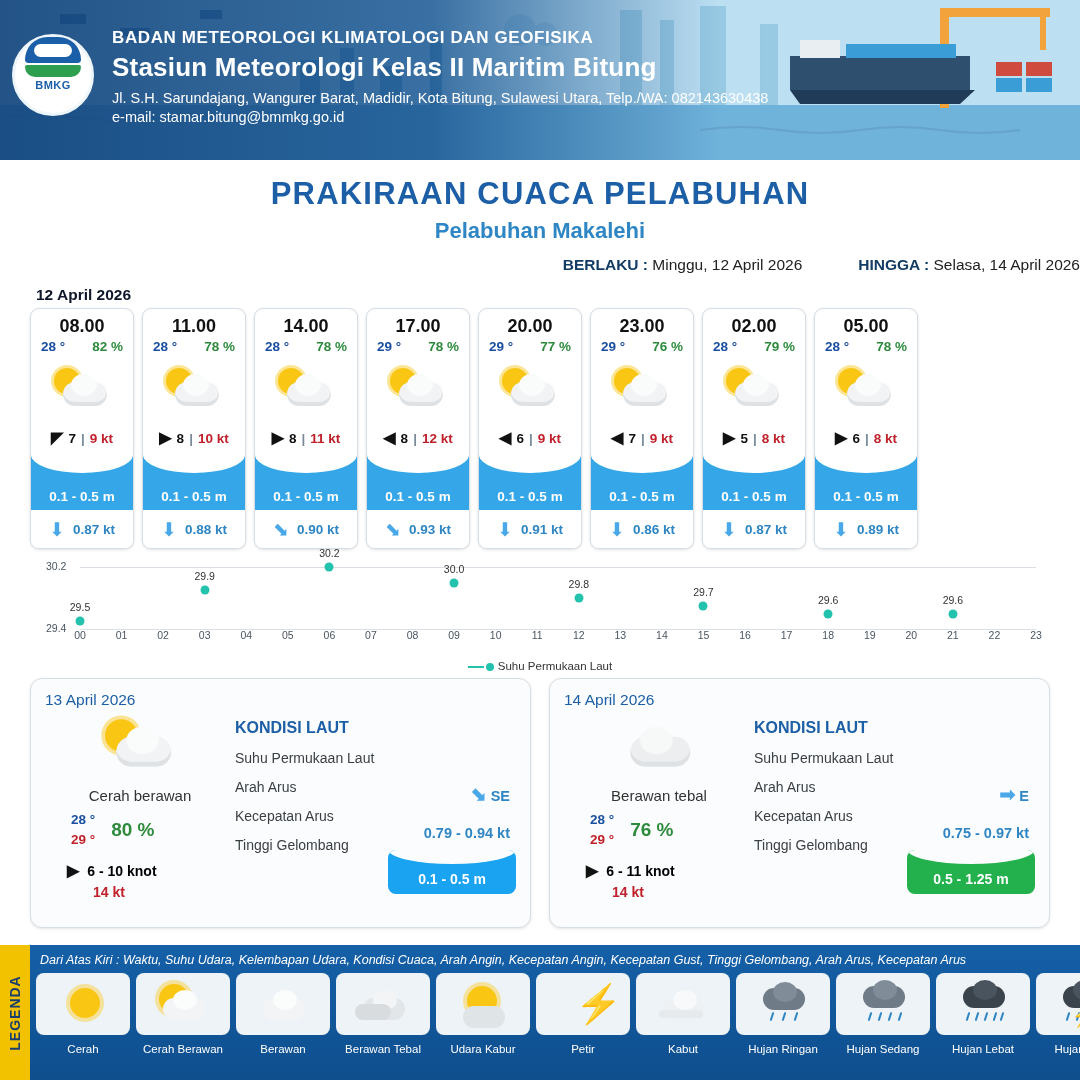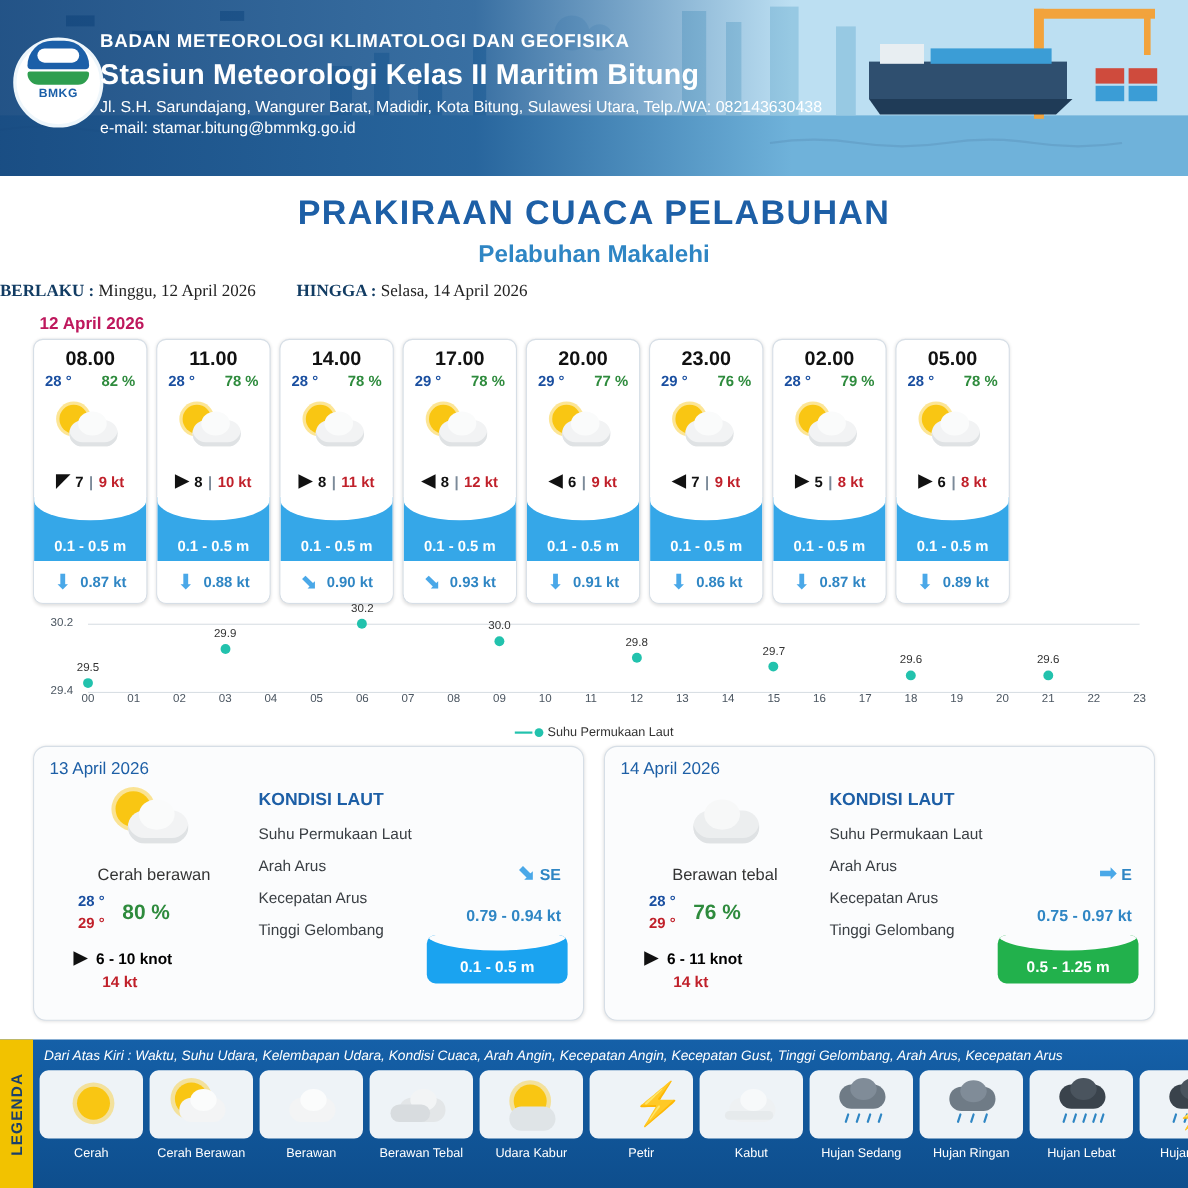--- a/index.html
+++ b/index.html
@@ -23,35 +23,35 @@
   }
   .logo {
     position:absolute; left:12px; top:34px; width:82px; height:82px;
     border-radius:50%; background:#ffffff; border:3px solid #eef6fb;
     display:flex; flex-direction:column; align-items:center; justify-content:flex-start;
   }
   .logo .lg-sky { width:56px; height:26px; background:#1b5fa8; border-radius:26px 26px 4px 4px; position:relative; }
   .logo .lg-sky:after{ content:""; position:absolute; left:9px; top:7px; width:38px; height:13px; background:#fff; border-radius:12px;}
   .logo .lg-green { width:56px; height:12px; background:#2e9e4f; margin-top:2px; border-radius:2px 2px 10px 10px;}
   .logo .lg-txt { font-size:11px; font-weight:bold; color:#1b5fa8; letter-spacing:.5px; margin-top:2px;}
-  .hdr-text { position:absolute; left:91px; top:28px; color:#ffffff; }
+  .hdr-text { position:absolute; left:112px; top:28px; color:#ffffff; }
   .hdr-l1 { font-size:17px; font-weight:bold; letter-spacing:.6px; }
   .hdr-l2 { font-size:26px; font-weight:bold; margin-top:4px; letter-spacing:.2px;}
   .hdr-l3 { font-size:14.5px; margin-top:7px; }
   .hdr-l4 { font-size:14.5px; margin-top:3px; }
 
   
   .title-wrap { text-align:center; margin-top:16px; }
   .title-main { font-size:31px; font-weight:bold; color:#1d5fa6; letter-spacing:1.2px; }
   .title-sub  { font-size:22px; font-weight:bold; color:#2f86c4; margin-top:6px; }
-  .valid-row { display:flex; justify-content:flex-start; gap:37px; margin-top:12px; font-size:15.5px;font-family:Liberation Serif, serif; }
+  .valid-row { display:flex; justify-content:flex-end; gap:56px; margin-top:12px; font-size:15.5px; }
   .valid-lbl { font-weight:bold; color:#123c63; }
   .valid-val { color:#222; }
 
-  .date-left { margin:12px 0 4px 36px; font-size:15.5px; font-weight:bold; color:#be185d; }
+  .date-left { margin:12px 0 4px 36px; font-size:15.5px; font-weight:bold; color:#0f172a; }
 
   
   .cards { display:flex; gap:8px; padding:0 30px; }
   .card {
     width:104px; background:#ffffff; border:1px solid #d6dee6; border-radius:9px;
     box-shadow:0 1px 3px rgba(0,0,0,.12); overflow:hidden; position:relative;
   }
   .c-time { text-align:center; font-size:18px; font-weight:bold; color:#111; padding:7px 0 2px; }
   .c-vals { display:flex; justify-content:space-between; padding:0 10px 4px; font-size:13.5px; font-weight:bold;}
   .c-temp { color:#1a4fa0; }
@@ -668,45 +668,45 @@
             <div class="c1" style="background:#eef1f3"></div>
             <div class="c2" style="background:#f7f9fa"></div>
             <div class="c1" style="left:6px;top:28px;width:44px;height:8px;background:#e6eaec"></div>
           </div>
         </div>
         <div class="li-lbl">Kabut</div>
       </div>
       <div class="li">
         <div class="li-box">
           <div class="ic dark">
+            <div class="c1" style="top:6px"></div>
+            <div class="c2" style="top:0px"></div>
+            <div class="rain">
+              <i style="left:4px"></i>
+              <i style="left:16px"></i>
+              <i style="left:28px"></i>
+            </div>
+          </div>
+        </div>
+        <div class="li-lbl">Hujan Ringan</div>
+      </div>
+      <div class="li">
+        <div class="li-box">
+          <div class="ic dark">
             <div class="c1" style="top:4px"></div>
             <div class="c2" style="top:-2px"></div>
             <div class="rain">
               <i style="left:2px"></i>
               <i style="left:12px"></i>
               <i style="left:22px"></i>
               <i style="left:32px"></i>
             </div>
           </div>
         </div>
         <div class="li-lbl">Hujan Sedang</div>
-      </div>
-      <div class="li">
-        <div class="li-box">
-          <div class="ic dark">
-            <div class="c1" style="top:6px"></div>
-            <div class="c2" style="top:0px"></div>
-            <div class="rain">
-              <i style="left:4px"></i>
-              <i style="left:16px"></i>
-              <i style="left:28px"></i>
-            </div>
-          </div>
-        </div>
-        <div class="li-lbl">Hujan Ringan</div>
       </div>
       <div class="li">
         <div class="li-box">
           <div class="ic verydark">
             <div class="c1" style="top:4px"></div>
             <div class="c2" style="top:-2px"></div>
             <div class="rain">
               <i style="left:0px"></i>
               <i style="left:9px"></i>
               <i style="left:18px"></i>

